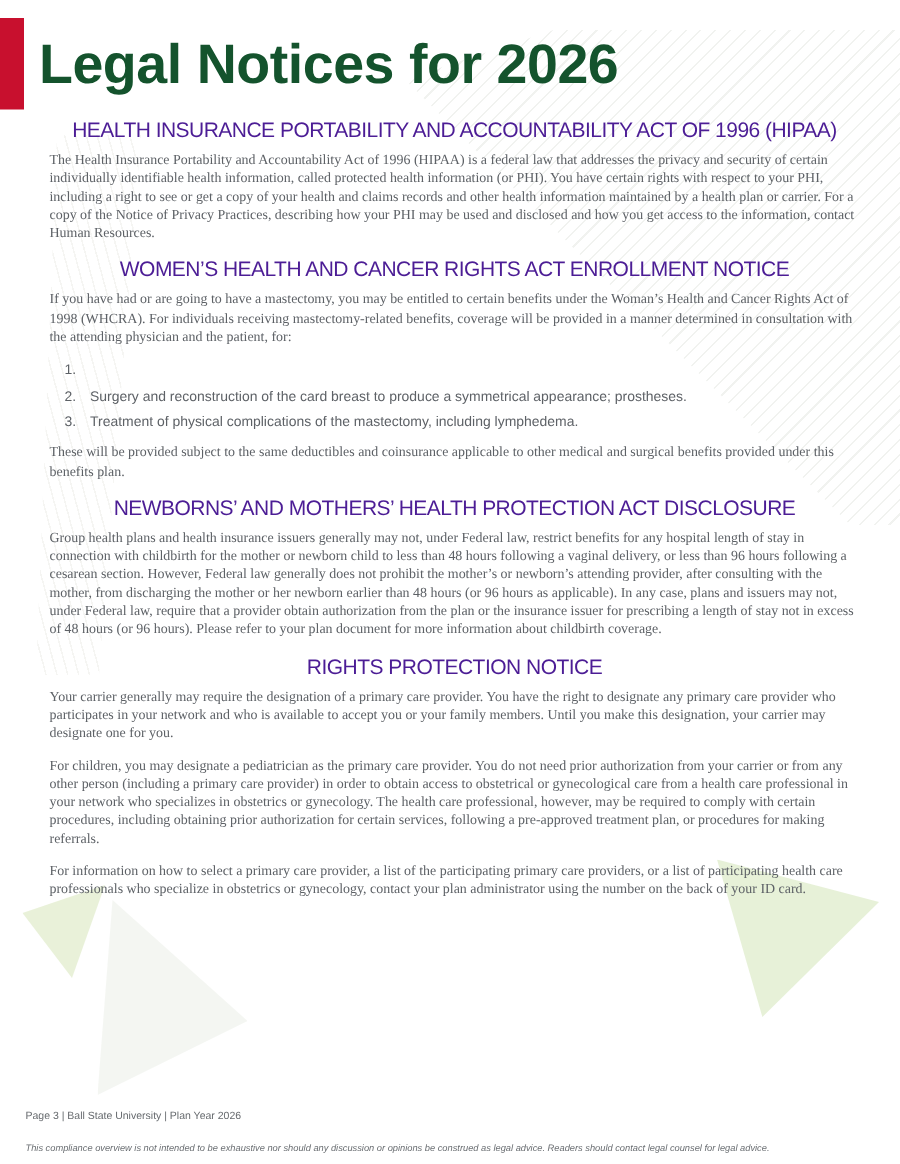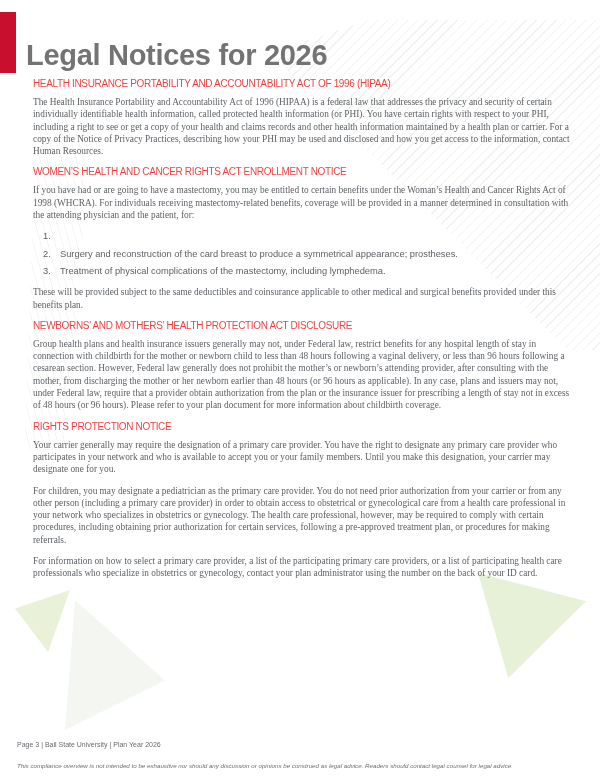--- a/index.html
+++ b/index.html
@@ -18,29 +18,29 @@
   .stripes-left {
     position: absolute; left: 24px; top: 90px; width: 70px; height: 360px;
     background: repeating-linear-gradient(75deg, rgba(0,0,0,0) 0 6px, rgba(215,215,205,0.25) 6px 7px);
     clip-path: polygon(20% 0, 100% 0, 60% 100%, 0 100%);
   }
   .red-bar {
     position: absolute; left: 0; top: 12px; width: 16px; height: 61px;
     background: #c8102e;
   }
   .title {
-    position: absolute; left: 26px; top: 39px; margin: 0;
+    position: absolute; left: 26px; top: 22px; margin: 0;
     font-family: "Liberation Sans", sans-serif;
-    font-size: 29px; font-weight: bold; color: #737373; letter-spacing: -0.3px;
+    font-size: 37px; font-weight: bold; color: #14532d; letter-spacing: -0.3px;
   }
   .content { position: absolute; left: 33px; top: 78px; width: 540px; }
   h2 {
     font-family: "Liberation Sans", sans-serif;
-    font-weight: normal; font-size: 10px; color: #ef4444;
-    margin: 0 0 7px 0; letter-spacing: -0.35px; white-space: nowrap;
+    font-weight: normal; font-size: 14px; color: #4c1d95;
+    margin: 0 0 7px 0; letter-spacing: -0.35px; white-space: nowrap; text-align: center;
   }
   p {
     font-family: Liberation Serif, serif;
     font-size: 9.3px; line-height: 12.3px; margin: 0 0 9px 0; color: #5d6166;
   }
   ol { margin: 0 0 9px 0; padding-left: 0; list-style: none; }
   ol li {
     font-family: "Liberation Sans", sans-serif;
     font-size: 9.3px; line-height: 12.3px; color: #5d6166; margin-bottom: 5px;
     display: flex;

